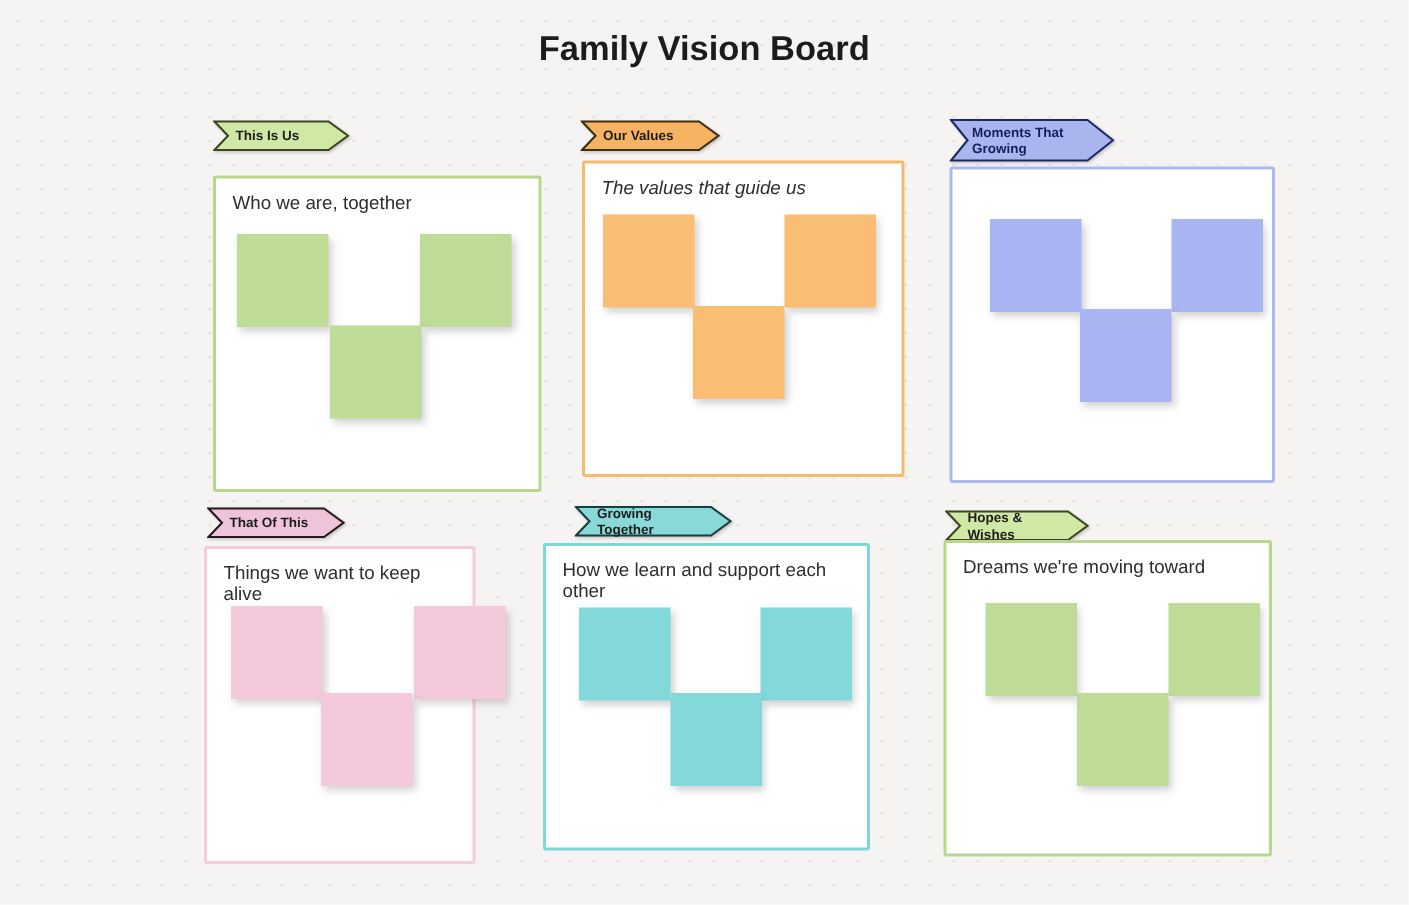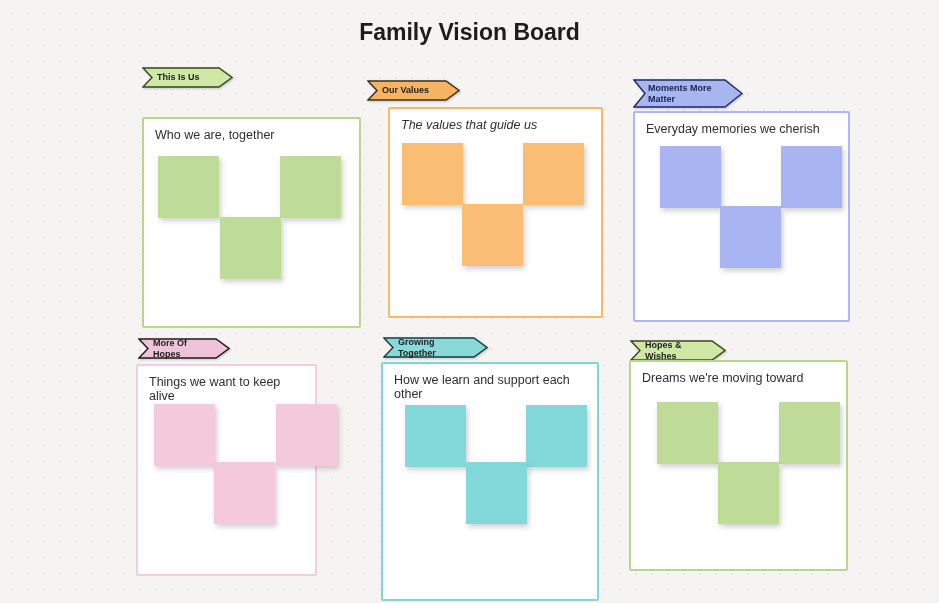--- a/index.html
+++ b/index.html
@@ -53,38 +53,38 @@
   .t-pink   .box { border-color:#f4ccdd; }
   .t-pink   .note { background:#f3c9db; }
   .t-pink   polygon { fill:#efc4da; stroke:#27181f; }
   .t-teal   .box { border-color:#7cd7d7; }
   .t-teal   .note { background:#83d9d9; }
   .t-teal   polygon { fill:#8ad9d9; stroke:#173f40; }
 
   polygon { stroke-width:1.4; stroke-linejoin:miter; }
 
   
-  .sec1 .tag { left:142px; top:67px;  width:91px;  height:21px; }
+  .sec1 .tag { left:142px; top:80px;  width:91px;  height:21px; }
   .sec1 .box { left:142px; top:117px; width:219px; height:211px; }
   .sec1 .n1 { left:14px;  top:37px; }  .sec1 .n2 { left:136px; top:37px; }  .sec1 .n3 { left:76px; top:98px; }
 
-  .sec2 .tag { left:367px; top:80px;  width:93px;  height:21px; }
+  .sec2 .tag { left:387px; top:80px;  width:93px;  height:21px; }
   .sec2 .box { left:388px; top:107px; width:215px; height:211px;font-style:italic; }
   .sec2 .n1 { left:12px;  top:34px; }  .sec2 .n2 { left:133px; top:34px; }  .sec2 .n3 { left:72px; top:95px; }
 
   .sec3 .tag { left:633px; top:79px;  width:110px; height:29px; }
   .sec3 .box { left:633px; top:111px; width:217px; height:211px; }
   .sec3 .n1 { left:25px;  top:33px; }  .sec3 .n2 { left:146px; top:33px; }  .sec3 .n3 { left:85px; top:93px; }
 
   .sec4 .tag { left:138px; top:338px; width:92px;  height:21px; }
   .sec4 .box { left:136px; top:364px; width:181px; height:212px; }
   .sec4 .n1 { left:16px;  top:38px; }  .sec4 .n2 { left:138px; top:38px; }  .sec4 .n3 { left:76px; top:96px; }
 
   .sec5 .tag { left:383px; top:337px; width:105px; height:21px; }
-  .sec5 .box { left:381px; top:362px; width:218px; height:239px; }
+  .sec5 .box { left:362px; top:362px; width:218px; height:205px; }
   .sec5 .n1 { left:22px;  top:41px; }  .sec5 .n2 { left:143px; top:41px; }  .sec5 .n3 { left:83px; top:98px; }
 
   .sec6 .tag { left:630px; top:340px; width:96px;  height:21px; }
   .sec6 .box { left:629px; top:360px; width:219px; height:211px; }
   .sec6 .n1 { left:26px;  top:40px; }  .sec6 .n2 { left:148px; top:40px; }  .sec6 .n3 { left:87px; top:100px; }
 </style>
 </head>
 <body>
 
 <div class="canvas">
@@ -122,37 +122,36 @@
       <div class="note n3"></div>
     </div>
   </div>
 
   
   <div class="sec sec3 t-blue">
     <div class="tag">
       <svg width="110" height="29" viewBox="0 0 110 29">
         <polygon points="1,1 92,1 109,14.5 92,28 1,28 12,14.5"></polygon>
       </svg>
-      <span class="tag-label">Moments More Matter</span>
+      <span class="tag-label">Moments That Growing</span>
     </div>
     <div class="box">
-      <div class="subtitle">Everyday memories we cherish</div>
       <div class="note n1"></div>
       <div class="note n2"></div>
       <div class="note n3"></div>
     </div>
   </div>
 
   
   <div class="sec sec4 t-pink">
     <div class="tag">
       <svg width="92" height="21" viewBox="0 0 92 21">
         <polygon points="1,1 78,1 91,10.5 78,20 1,20 10,10.5"></polygon>
       </svg>
-      <span class="tag-label">More Of Hopes</span>
+      <span class="tag-label">That Of This</span>
     </div>
     <div class="box">
       <div class="subtitle">Things we want to keep alive</div>
       <div class="note n1"></div>
       <div class="note n2"></div>
       <div class="note n3"></div>
     </div>
   </div>
 
   

